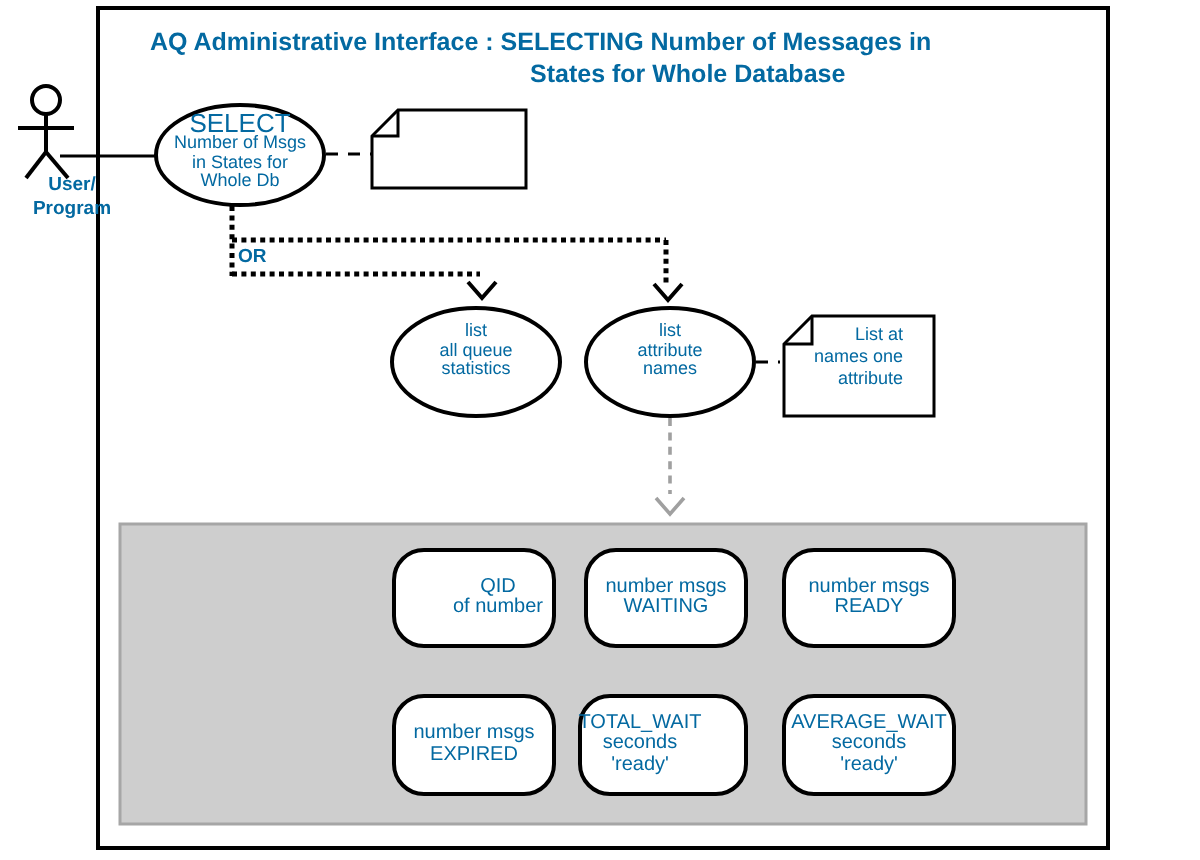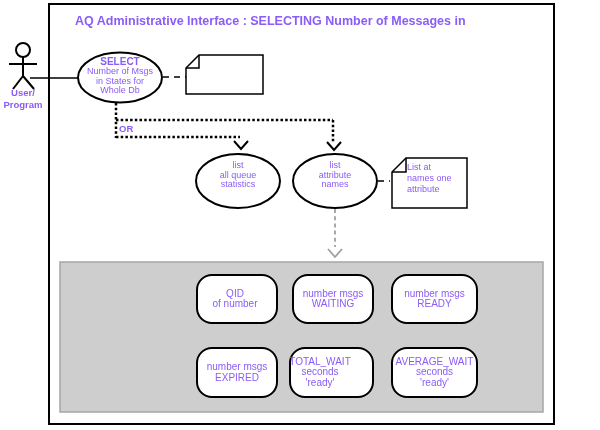--- a/index.html
+++ b/index.html
@@ -1,28 +1,28 @@
 <!DOCTYPE html>
 <html><head>
 <meta charset="utf-8">
 <style>
   html,body{margin:0;padding:0;background:#ffffff;}
   #stage{
     position:relative;width:600px;height:430px;background:#ffffff;
-    font-family:"Liberation Sans", sans-serif;color:#8b5cf6;overflow:hidden;
+    font-family:"Liberation Sans", sans-serif;color:#0369a1;overflow:hidden;
   }
   #shapes{position:absolute;left:0;top:0;}
   .t{position:absolute;line-height:9.5px;font-size:9.5px;}
   .center{text-align:center;}
   .bold{font-weight:bold;}
   .title-line{position:absolute;white-space:nowrap;font-weight:bold;font-size:12.5px;}
   .actor-label{position:absolute;left:0px;top:87px;width:46px;text-align:center;
-    font-weight:bold;font-size:9.5px;line-height:11.5px;}
+    font-weight:bold;font-size:9.5px;line-height:11.5px;padding-left:13px;}
   .ellipse-label div{line-height:9.6px;font-size:9px;}
-  .ellipse-label .head{font-size:10px;font-weight:bold;line-height:11px;}
+  .ellipse-label .head{font-size:13px;font-weight:normal;line-height:11px;}
   .note-label{line-height:11px;}
   .note-label.bold{font-size:9.5px;}
   .or{position:absolute;left:119px;top:123px;font-weight:bold;font-size:9.5px;}
   .rbox{
     position:absolute;display:flex;flex-direction:column;align-items:center;
     justify-content:center;text-align:center;font-size:10px;line-height:10.5px;
   }
 </style>
 </head>
 <body>
@@ -80,20 +80,21 @@
       <rect x="197" y="275" width="80" height="48" rx="15"></rect>
       <rect x="293" y="275" width="80" height="48" rx="15"></rect>
       <rect x="392" y="275" width="85" height="48" rx="15"></rect>
       <rect x="197" y="348" width="80" height="49" rx="15"></rect>
       <rect x="290" y="348" width="83" height="49" rx="15"></rect>
       <rect x="392" y="348" width="85" height="49" rx="15"></rect>
     </g>
   </svg>
 
   <div class="title-line" style="left:75px;top:14px;">AQ Administrative Interface : SELECTING Number of Messages in</div>
+  <div class="title-line" style="left:265px;top:30px;">States for Whole Database</div>
 
   <div class="actor-label">
     <div>User/</div>
     <div>Program</div>
   </div>
 
   <div class="t center ellipse-label" style="left:78px;top:56px;width:84px;">
     <div class="head">SELECT</div>
     <div>Number of Msgs</div>
     <div>in States for</div>
@@ -108,27 +109,27 @@
     <div>all queue</div>
     <div>statistics</div>
   </div>
 
   <div class="t center ellipse-label" style="left:293px;top:161px;width:84px;">
     <div>list</div>
     <div>attribute</div>
     <div>names</div>
   </div>
 
-  <div class="t note-label" style="left:407px;top:162px;font-size:9px;">
+  <div class="t note-label" style="left:407px;top:162px;font-size:9px;text-align:right;">
     <div>List at</div>
     <div>names one</div>
     <div>attribute</div>
   </div>
 
-  <div class="rbox" style="left:183px;top:275px;width:104px;height:48px;">
+  <div class="rbox" style="left:197px;top:275px;width:104px;height:48px;">
     <div>QID</div>
     <div>of number</div>
   </div>
   <div class="rbox" style="left:293px;top:275px;width:80px;height:48px;">
     <div>number msgs</div>
     <div>WAITING</div>
   </div>
   <div class="rbox" style="left:392px;top:275px;width:85px;height:48px;">
     <div>number msgs</div>
     <div>READY</div>

